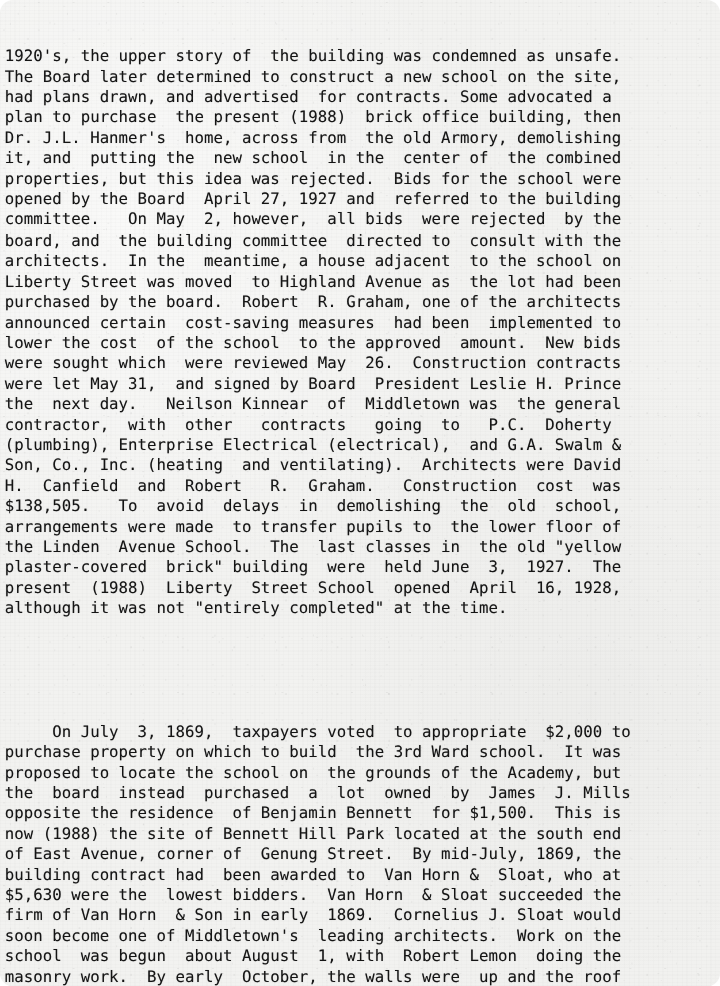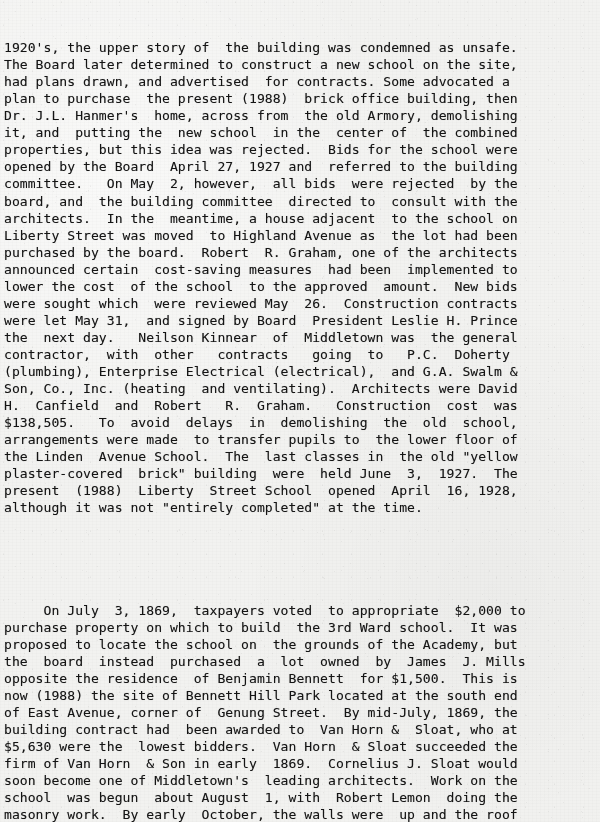--- a/index.html
+++ b/index.html
@@ -72,21 +72,21 @@
     color: inherit;
   }
   .blank-line {
     display: block;
     height: 17.05px;
   }
 </style>
 </head>
 <body>
 
-<div id="page" style="background-color: rgb(242, 242, 240);">
+<div id="page" style="background-color: rgb(242, 242, 240); border-radius: 11px;">
 
   <div id="grain"></div>
 
   <div id="text-body" style="color: rgb(20, 20, 20);">
     <div class="para">1920's, the upper story of  the building was condemned as unsafe.
 The Board later determined to construct a new school on the site,
 had plans drawn, and advertised  for contracts. Some advocated a
 plan to purchase  the present (1988)  brick office building, then
 Dr. J.L. Hanmer's  home, across from  the old Armory, demolishing
 it, and  putting the  new school  in the  center of  the combined

